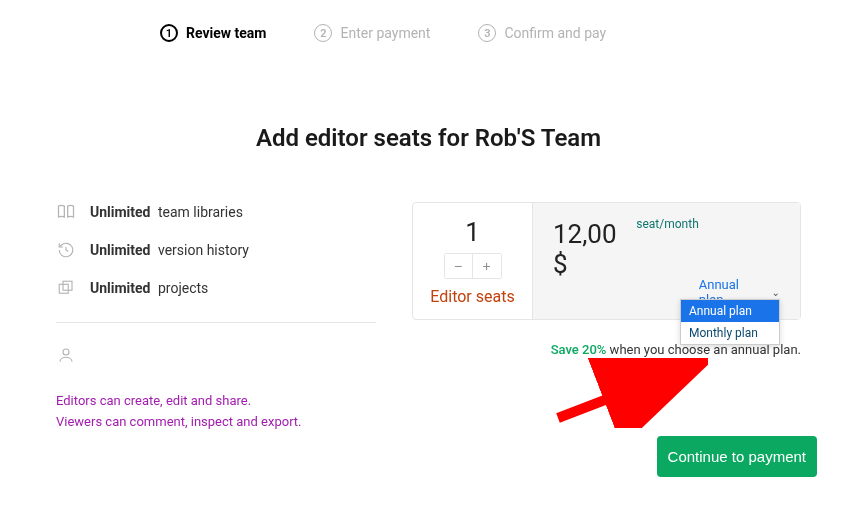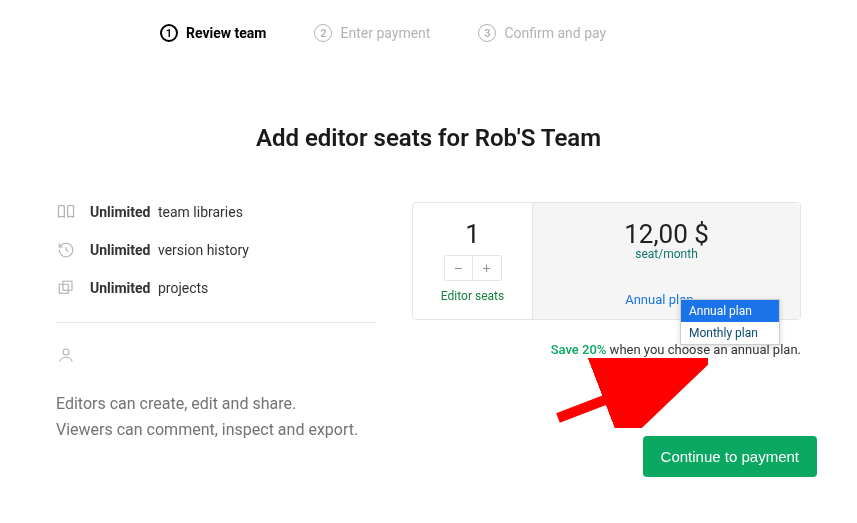--- a/index.html
+++ b/index.html
@@ -17,49 +17,49 @@
 
   
   .main { display: flex; padding: 50px 56px 0 56px; gap: 36px; align-items: flex-start; }
 
   
   .features { width: 320px; }
   .feat { display: flex; align-items: center; gap: 14px; margin-bottom: 18px; font-size: 14px; color: #333; }
   .feat .icon { width: 20px; height: 20px; color: #b3b3b3; display:flex; align-items:center; justify-content:center; }
   .feat .strong { font-weight: 700; margin-right: 4px; }
   .hr { border: none; border-top: 1px solid #e5e5e5; margin: 24px 0 22px 0; }
-  .footnote { font-size: 16px; color: #737373; line-height: 1.6; margin-top: 26px; }
+  .footnote { font-size: 13px; color: #a21caf; line-height: 1.6; margin-top: 26px; }
 
   
   .price-card { flex: 1; display: flex; border: 1px solid #e5e5e5; border-radius: 4px; overflow: visible; height: 118px; position: relative; }
   .qty-box { width: 120px; display: flex; flex-direction: column; align-items: center; justify-content: center; padding: 12px; border-right: 1px solid #e5e5e5; }
   .qty-value { font-size: 26px; font-weight: 400; color:#222; margin-bottom: 6px; }
   .stepper-btns { display: flex; border: 1px solid #e5e5e5; border-radius: 2px; }
   .stepper-btns button { width: 28px; height: 24px; background: #fff; border: none; font-size: 14px; color: #8c8c8c; cursor: pointer; }
   .stepper-btns button:first-child { border-right: 1px solid #e5e5e5; }
-  .qty-label { font-size: 12px; color: #15803d; margin-top: 8px; text-align: right; }
+  .qty-label { font-size: 16px; color: #c2410c; margin-top: 8px; text-align: right; }
 
-  .price-box { flex: 1; background: #f5f5f5; padding: 16px 20px 12px 20px; display: flex; flex-direction: column; align-items: center; position: relative; }
+  .price-box { flex: 1; background: #f5f5f5; padding: 16px 20px 12px 20px; display: flex; flex-direction: row; align-items: flex-start; position: relative; }
   .price { font-size: 26px; color: #222; }
   .price-sub { font-size: 12px; color: #0f766e; margin-top: -2px; }
   .plan-select { margin-top: auto; font-size: 13px; color: #1a73e8; cursor: pointer; display:flex; align-items:center; gap:6px; }
   .plan-select .chev { font-size: 10px; color:#555; }
 
   
   .dropdown { position: absolute; right: 20px; top: 96px; width: 100px; background: #fff; border: 1px solid #ccc; box-shadow: 0 2px 6px rgba(0,0,0,0.15); z-index: 5; }
   .dropdown div { padding: 4px 8px; font-size: 12px; cursor: pointer; }
   .dropdown .opt-selected { background: #1a73e8; color: #fff; }
   .dropdown .opt-other { color: #0c4a6e; }
 
   
   .save-line { text-align: right; font-size: 13px; margin-top: 22px; color: #333; }
   .save-pct { color: #0aa860; font-weight: 500; }
 
   
-  .cta { position: absolute; right: 40px; bottom: 46px; background: #0aa860; color: #fff; border: none; border-radius: 4px; padding: 12px 18px; font-size: 15px; cursor: pointer; }
+  .cta { position: absolute; right: 40px; bottom: 46px; background: #0aa860; color: #fff; border: none; border-radius: 4px; padding: 12px 11px; font-size: 15px; cursor: pointer; }
 
   
   .arrow { position: absolute; left: 548px; top: 358px; width: 160px; height: 70px; pointer-events: none; }
 </style>
 </head>
 <body>
 
 <div class="stepper">
   <div class="step active">
     <span class="step-circle">1</span>

